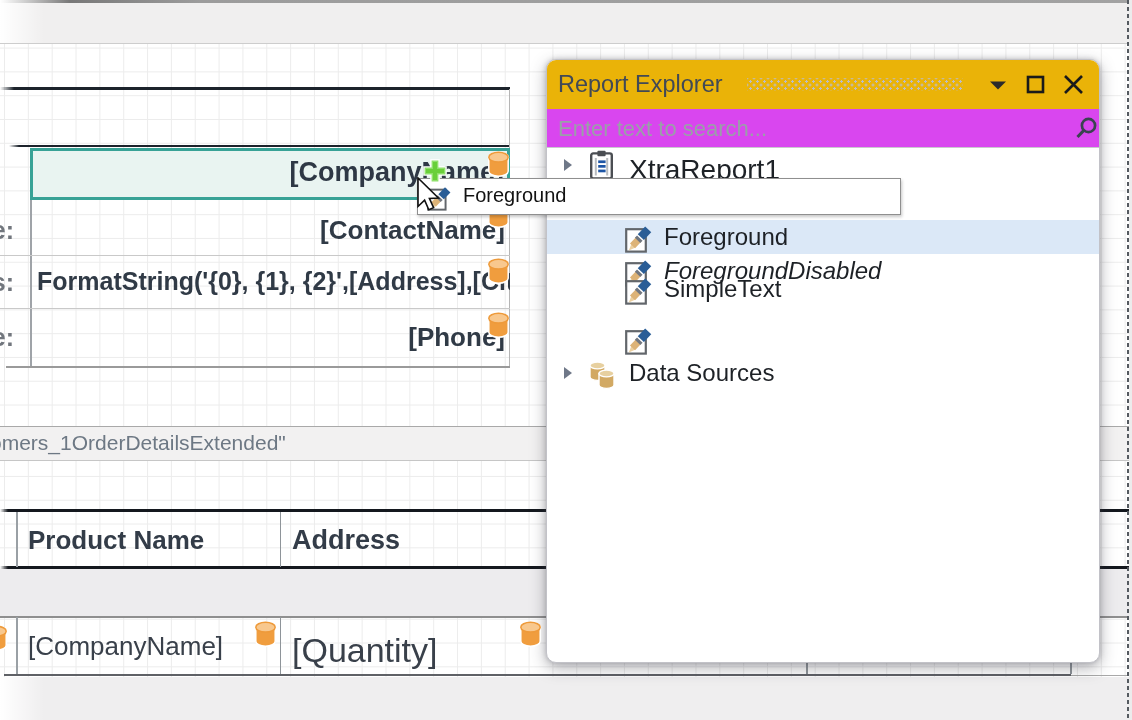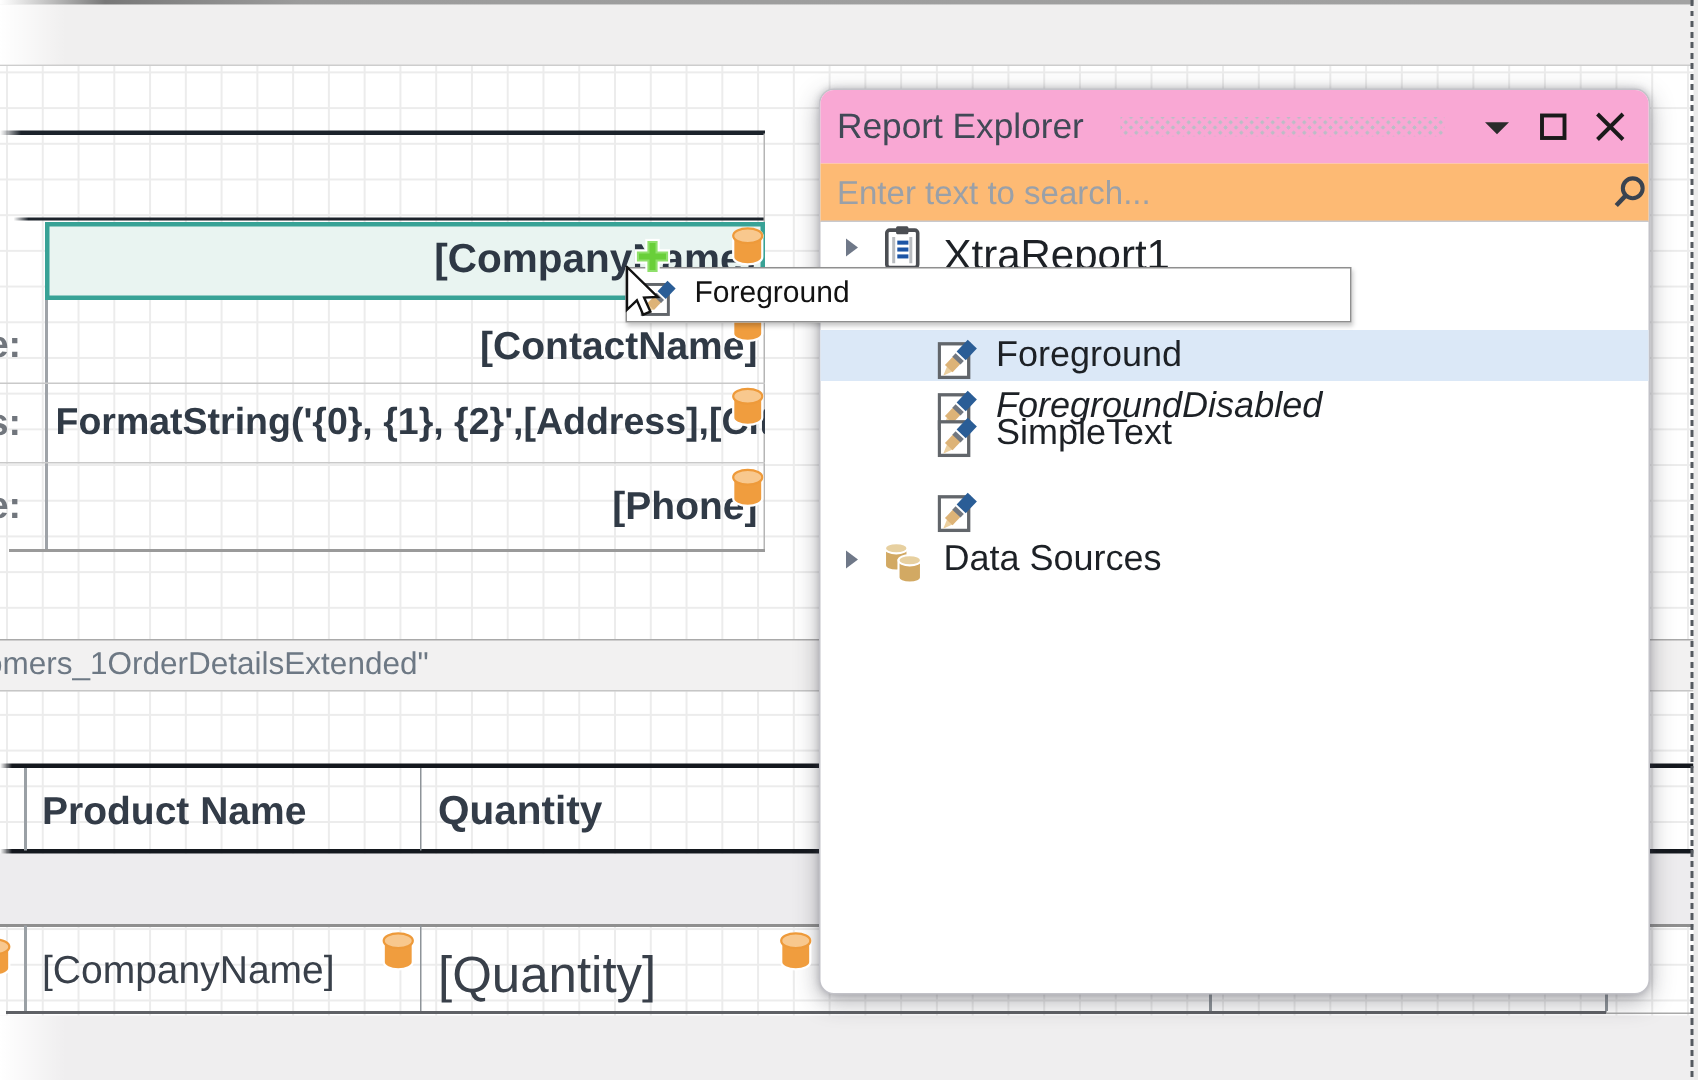--- a/index.html
+++ b/index.html
@@ -37,28 +37,28 @@
   
   #band-caption { position:absolute; left:0; top:426px; width:1129px; height:35px;
     background:#f2f1f1; border-top:1px solid #a9a9a9; border-bottom:1px solid #c6c6c6; }
   #band-caption span { position:absolute; left:-10px; top:4px; font-size:21px; color:#6d7884; white-space:nowrap; }
 
   
   #panel { position:absolute; left:546px; top:59px; width:554px; height:604px;
     background:#ffffff; border:1px solid #c2c2c8; border-radius:10px;
     box-shadow:0 5px 16px rgba(50,50,60,.38), 0 0 5px rgba(80,80,90,.28); }
   #panel-title { position:absolute; left:0; top:0; right:0; height:49px;
-    background:#f9a8d4; border-radius:9px 9px 0 0; }
+    background:#eab308; border-radius:9px 9px 0 0; }
   #panel-title-text { position:absolute; left:11px; top:11px; font-size:23.5px; color:#414956; }
   #drag-dots { position:absolute; left:200px; top:18px; width:216px; height:13px;
     background-image:radial-gradient(circle, #bcbcc6 1.2px, rgba(0,0,0,0) 1.4px),
                      radial-gradient(circle, #bcbcc6 1.2px, rgba(0,0,0,0) 1.4px);
     background-size:7px 7px; background-position:0 0, 3.5px 3.5px; }
   .titlebtn { position:absolute; top:0; width:30px; height:49px; cursor:pointer; }
-  #search-row { position:absolute; left:0; top:49px; right:0; height:39px; background:#fdba74;
+  #search-row { position:absolute; left:0; top:49px; right:0; height:39px; background:#d946ef;
     border-bottom:1px solid #c9c9cd; }
   #search-input { position:absolute; left:11px; top:6px; width:480px; height:27px; border:none; outline:none;
     font-family:"Liberation Sans",sans-serif; font-size:22px; color:#333; background:transparent; }
   #search-input::placeholder { color:#9aa0a8; opacity:1; }
   .treerow { position:absolute; left:0; width:552px; height:34px; }
   .treerow.selected { background:#dbe8f7; }
   .treelabel { position:absolute; font-size:24px; color:#1d2126; white-space:nowrap; top:3px; }
   .exp-arrow { position:absolute; width:10px; height:14px; }
 
   
@@ -142,21 +142,21 @@
     <span>omers_1OrderDetailsExtended"</span>
   </div>
 
   <div class="blkline" style="left:0; top:509px; width:1129px; height:2.5px;
               background:linear-gradient(to right, rgba(20,24,30,0) 0, #14181e 8px, #14181e 100%);"></div>
   <div class="blkline" style="left:0; top:566px; width:1129px; height:2.5px;
               background:linear-gradient(to right, rgba(20,24,30,0) 0, #14181e 8px, #14181e 100%);"></div>
   <div class="gline" style="left:16px; top:511.5px; width:1.5px; height:55px; background:#9aa0a5;"></div>
   <div class="gline" style="left:279.5px; top:511.5px; width:1.5px; height:55px; background:#8e9499;"></div>
   <div class="cell-text" style="left:28px; top:525px; font-size:26px; font-weight:bold; color:#333c48;">Product Name</div>
-  <div class="cell-text" style="left:292px; top:525px; font-size:27px; font-weight:bold; color:#333c48;">Quantity</div>
+  <div class="cell-text" style="left:292px; top:525px; font-size:27px; font-weight:bold; color:#333c48;">Address</div>
 
   <div class="gline" style="left:0; top:616px; width:1129px; height:1.5px; background:#8f8f8f;"></div>
   <div class="gline" style="left:4px; top:673.5px; width:1067px; height:2.5px; background:#5f6166;"></div>
   <div class="gline" style="left:1071px; top:674.5px; width:58px; height:1px; background:#a9a9a9;"></div>
   <div class="gline" style="left:16px; top:617px; width:1.5px; height:57px; background:#9aa0a5;"></div>
   <div class="gline" style="left:279.5px; top:617px; width:1.5px; height:57px; background:#8e9499;"></div>
   <div class="gline" style="left:806px; top:617px; width:1.5px; height:57px; background:#8e9499;"></div>
   <div class="gline" style="left:1070px; top:617px; width:1.5px; height:57px; background:#8e9499;"></div>
   <div class="cell-text" style="left:28px; top:631px; font-size:26px; color:#39404a;">[CompanyName]</div>
   <div class="cell-text" style="left:292px; top:631px; font-size:34px; color:#39404a;">[Quantity]</div>

